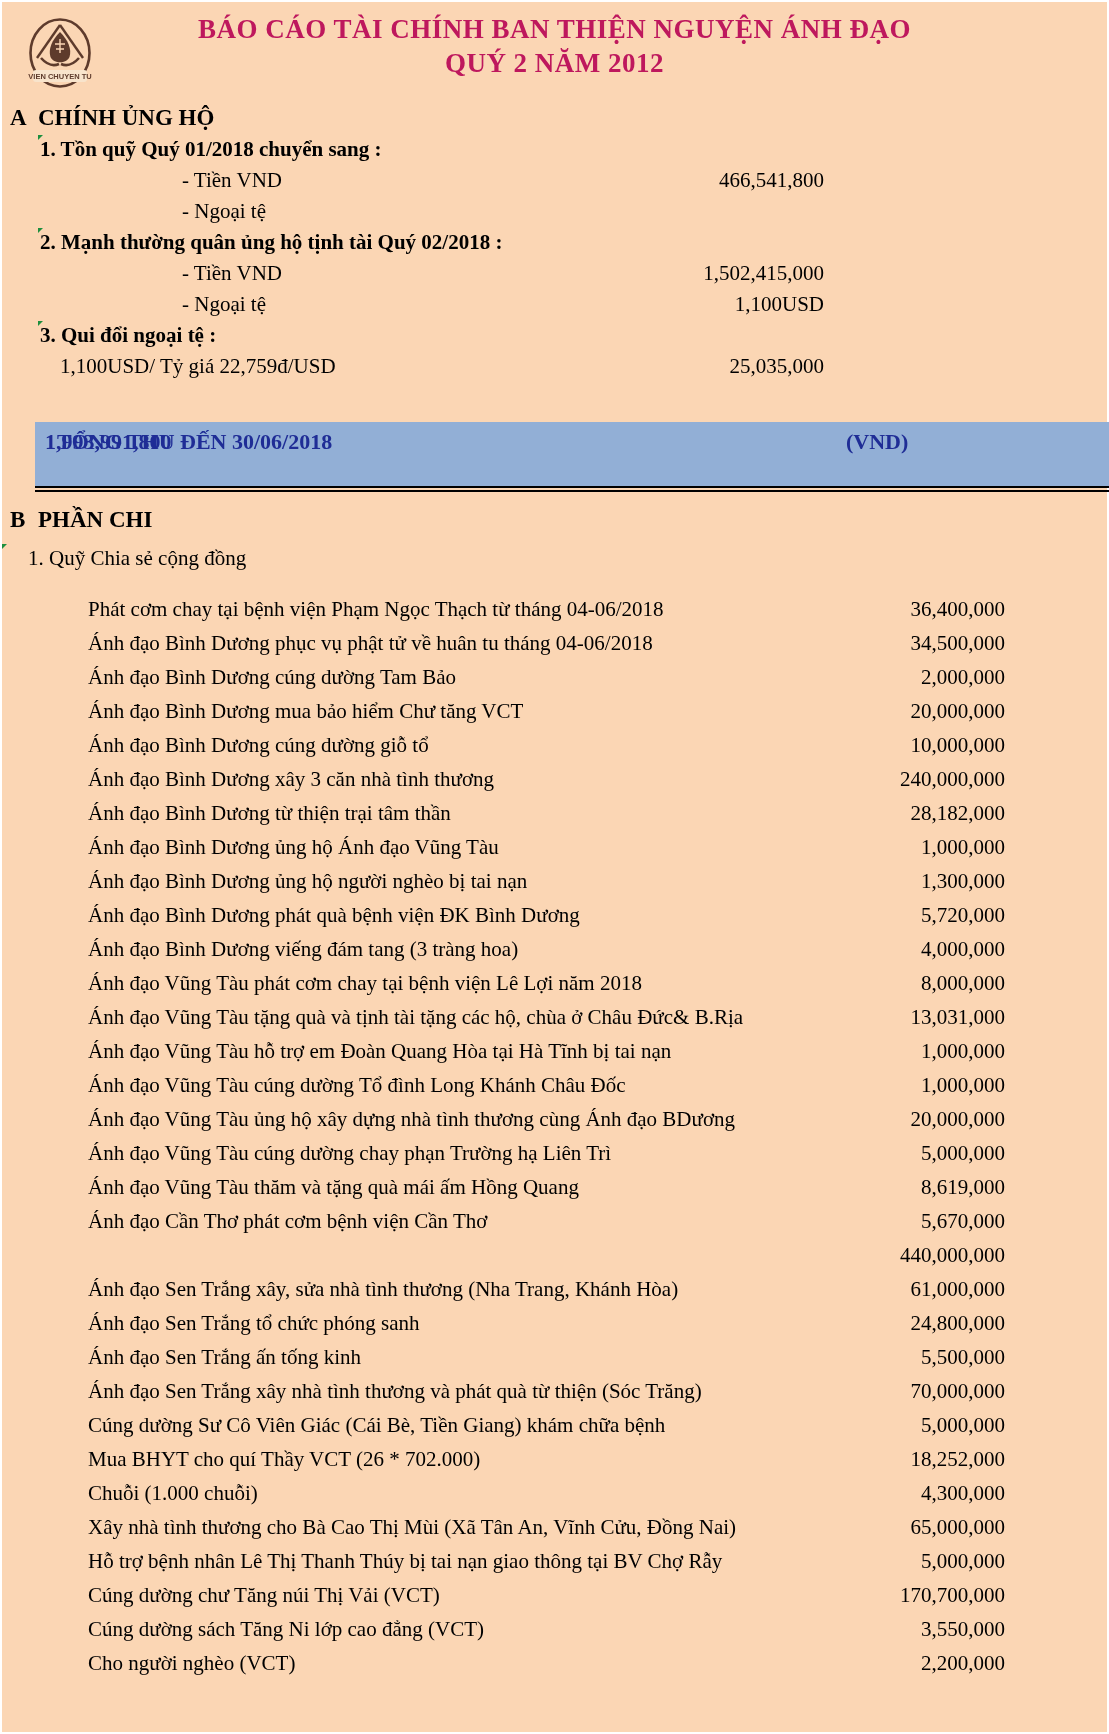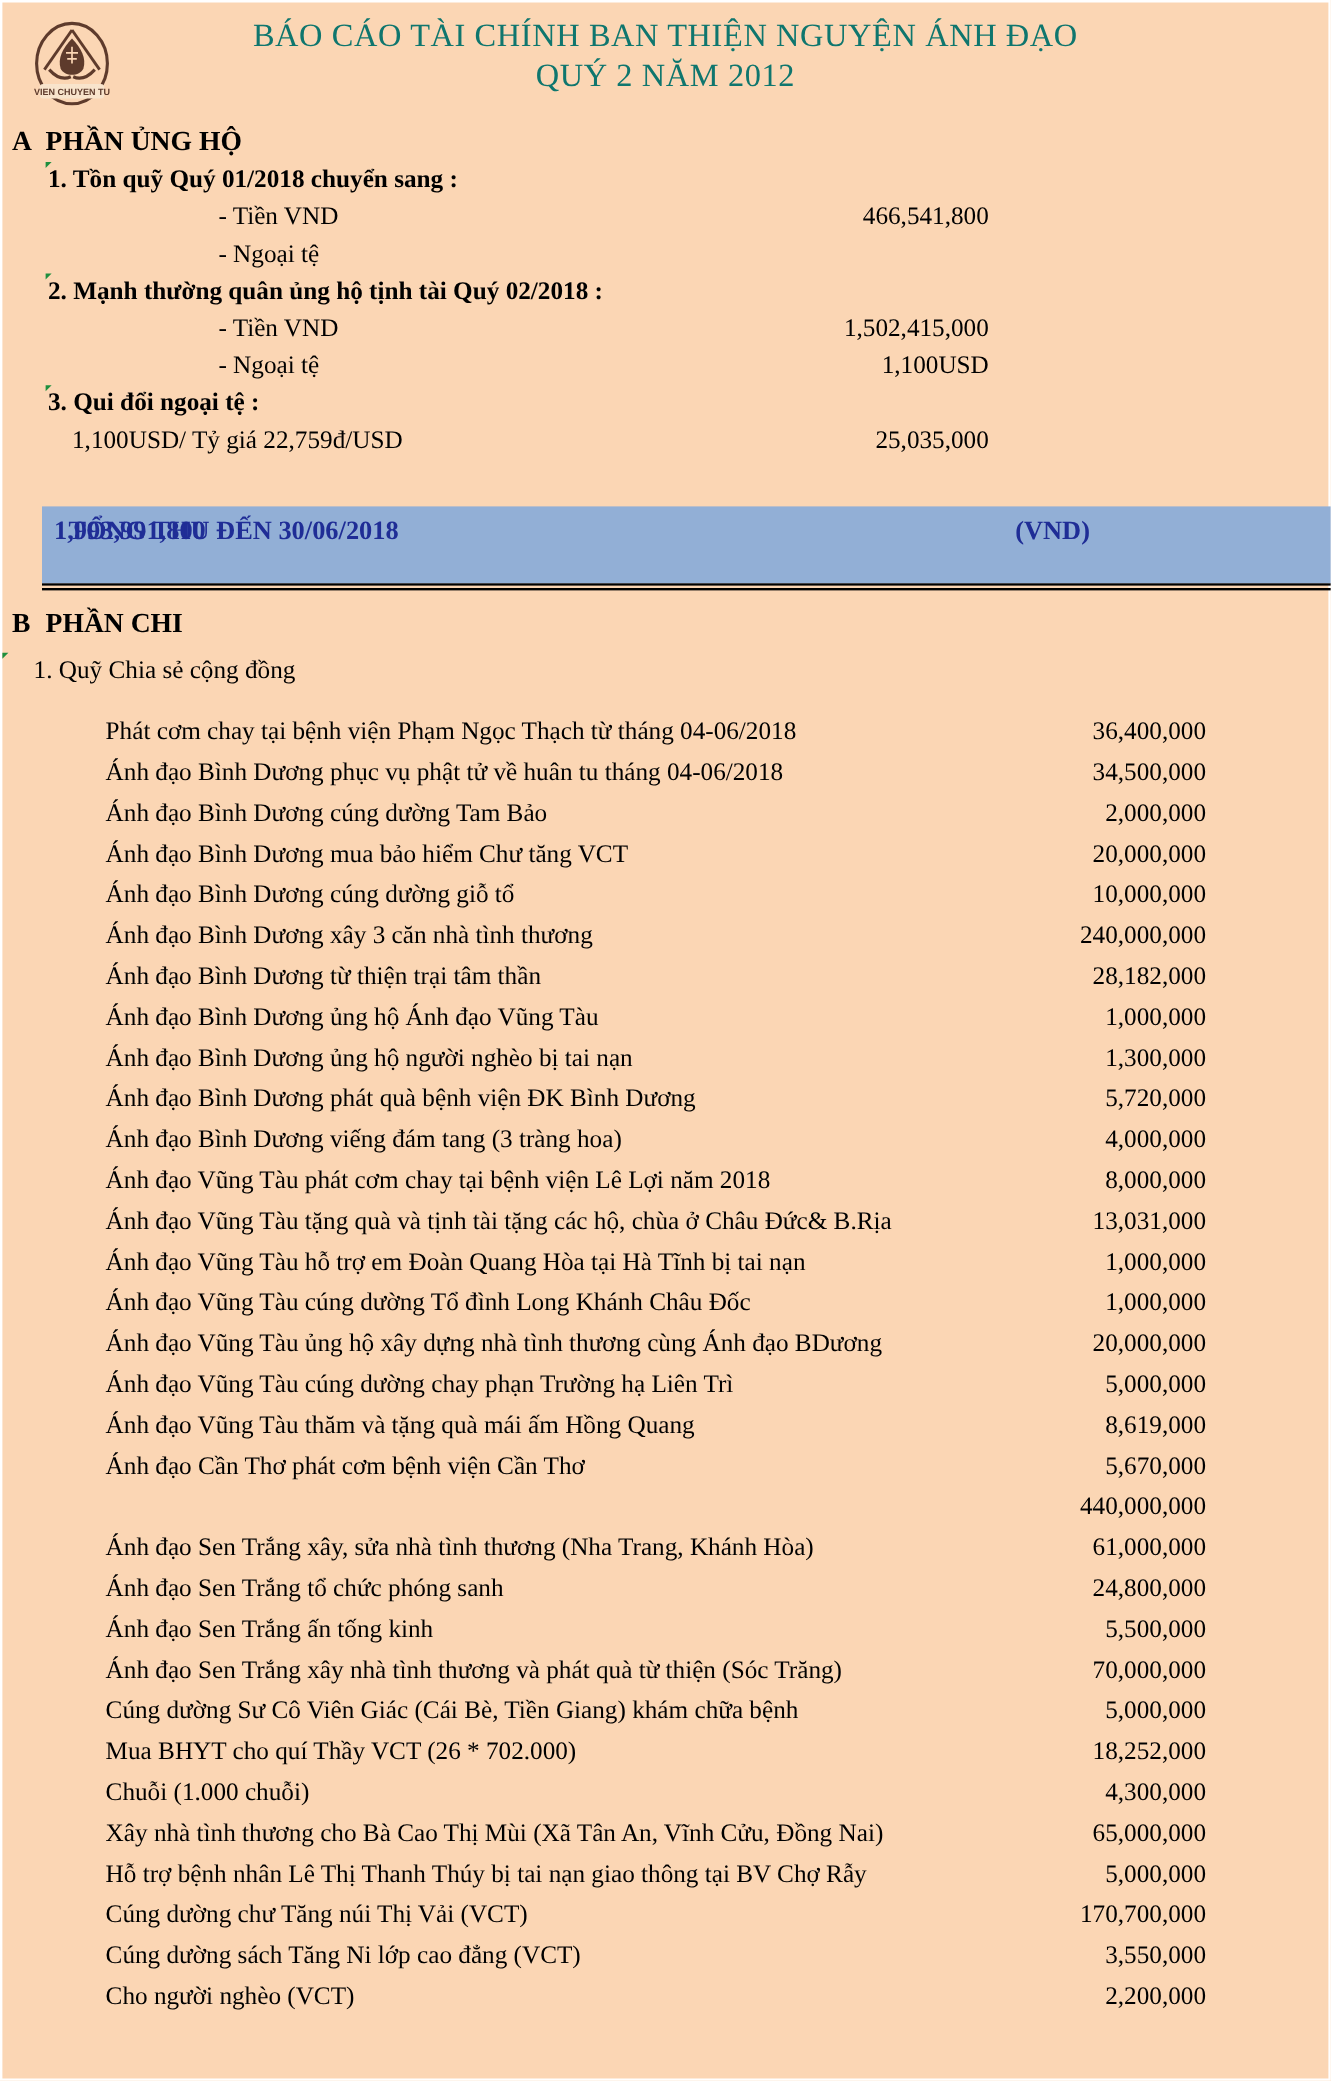--- a/index.html
+++ b/index.html
@@ -11,22 +11,22 @@
     position:relative;
     overflow:hidden;
     box-shadow: inset 0 0 0 2px #ffffff;
   }
   
   .logo {
     position:absolute; left:14px; top:8px; width:92px; height:92px;
   }
   .titles { text-align:center; padding-top:12px; }
   .title-line {
-    font-weight:normal; font-size:27px; line-height:34px;
-    color:#0f766e; letter-spacing:0.5px;
+    font-weight:bold; font-size:27px; line-height:34px;
+    color:#be185d; letter-spacing:0.5px;
   }
   
   .sec-head { margin-top:22px; margin-left:10px; font-weight:bold; font-size:23px; line-height:32px; }
   .sec-head .sec-letter { display:inline-block; width:28px; }
   .ahead {
     position:relative; margin-left:40px; font-weight:bold; font-size:21px;
     height:31px; line-height:31px;
   }
   .comment-marker {
     position:absolute; left:-2px; top:1px; width:0; height:0;
@@ -77,21 +77,21 @@
     <text x="46" y="71" text-anchor="middle" font-size="7.5" font-weight="bold" fill="#5E3B2C">VIEN CHUYEN TU</text>
   </svg>
 </div>
 
 <div class="titles">
   <div class="title-line">BÁO CÁO TÀI CHÍNH BAN THIỆN NGUYỆN ÁNH ĐẠO</div>
   <div class="title-line">QUÝ 2 NĂM 2012</div>
 </div>
 
 <div class="sec-head">
-  <span class="sec-letter">A</span><span>PHẦN ỦNG HỘ</span>
+  <span class="sec-letter">A</span><span>CHÍNH ỦNG HỘ</span>
 </div>
 
 <div class="ahead">
   <span class="comment-marker"></span>
   <span>1. Tồn quỹ Quý 01/2018 chuyển sang :</span>
 </div>
 <div class="arow">
   <span class="albl">- Tiền VND</span>
   <span class="aval">466,541,800</span>
 </div>

